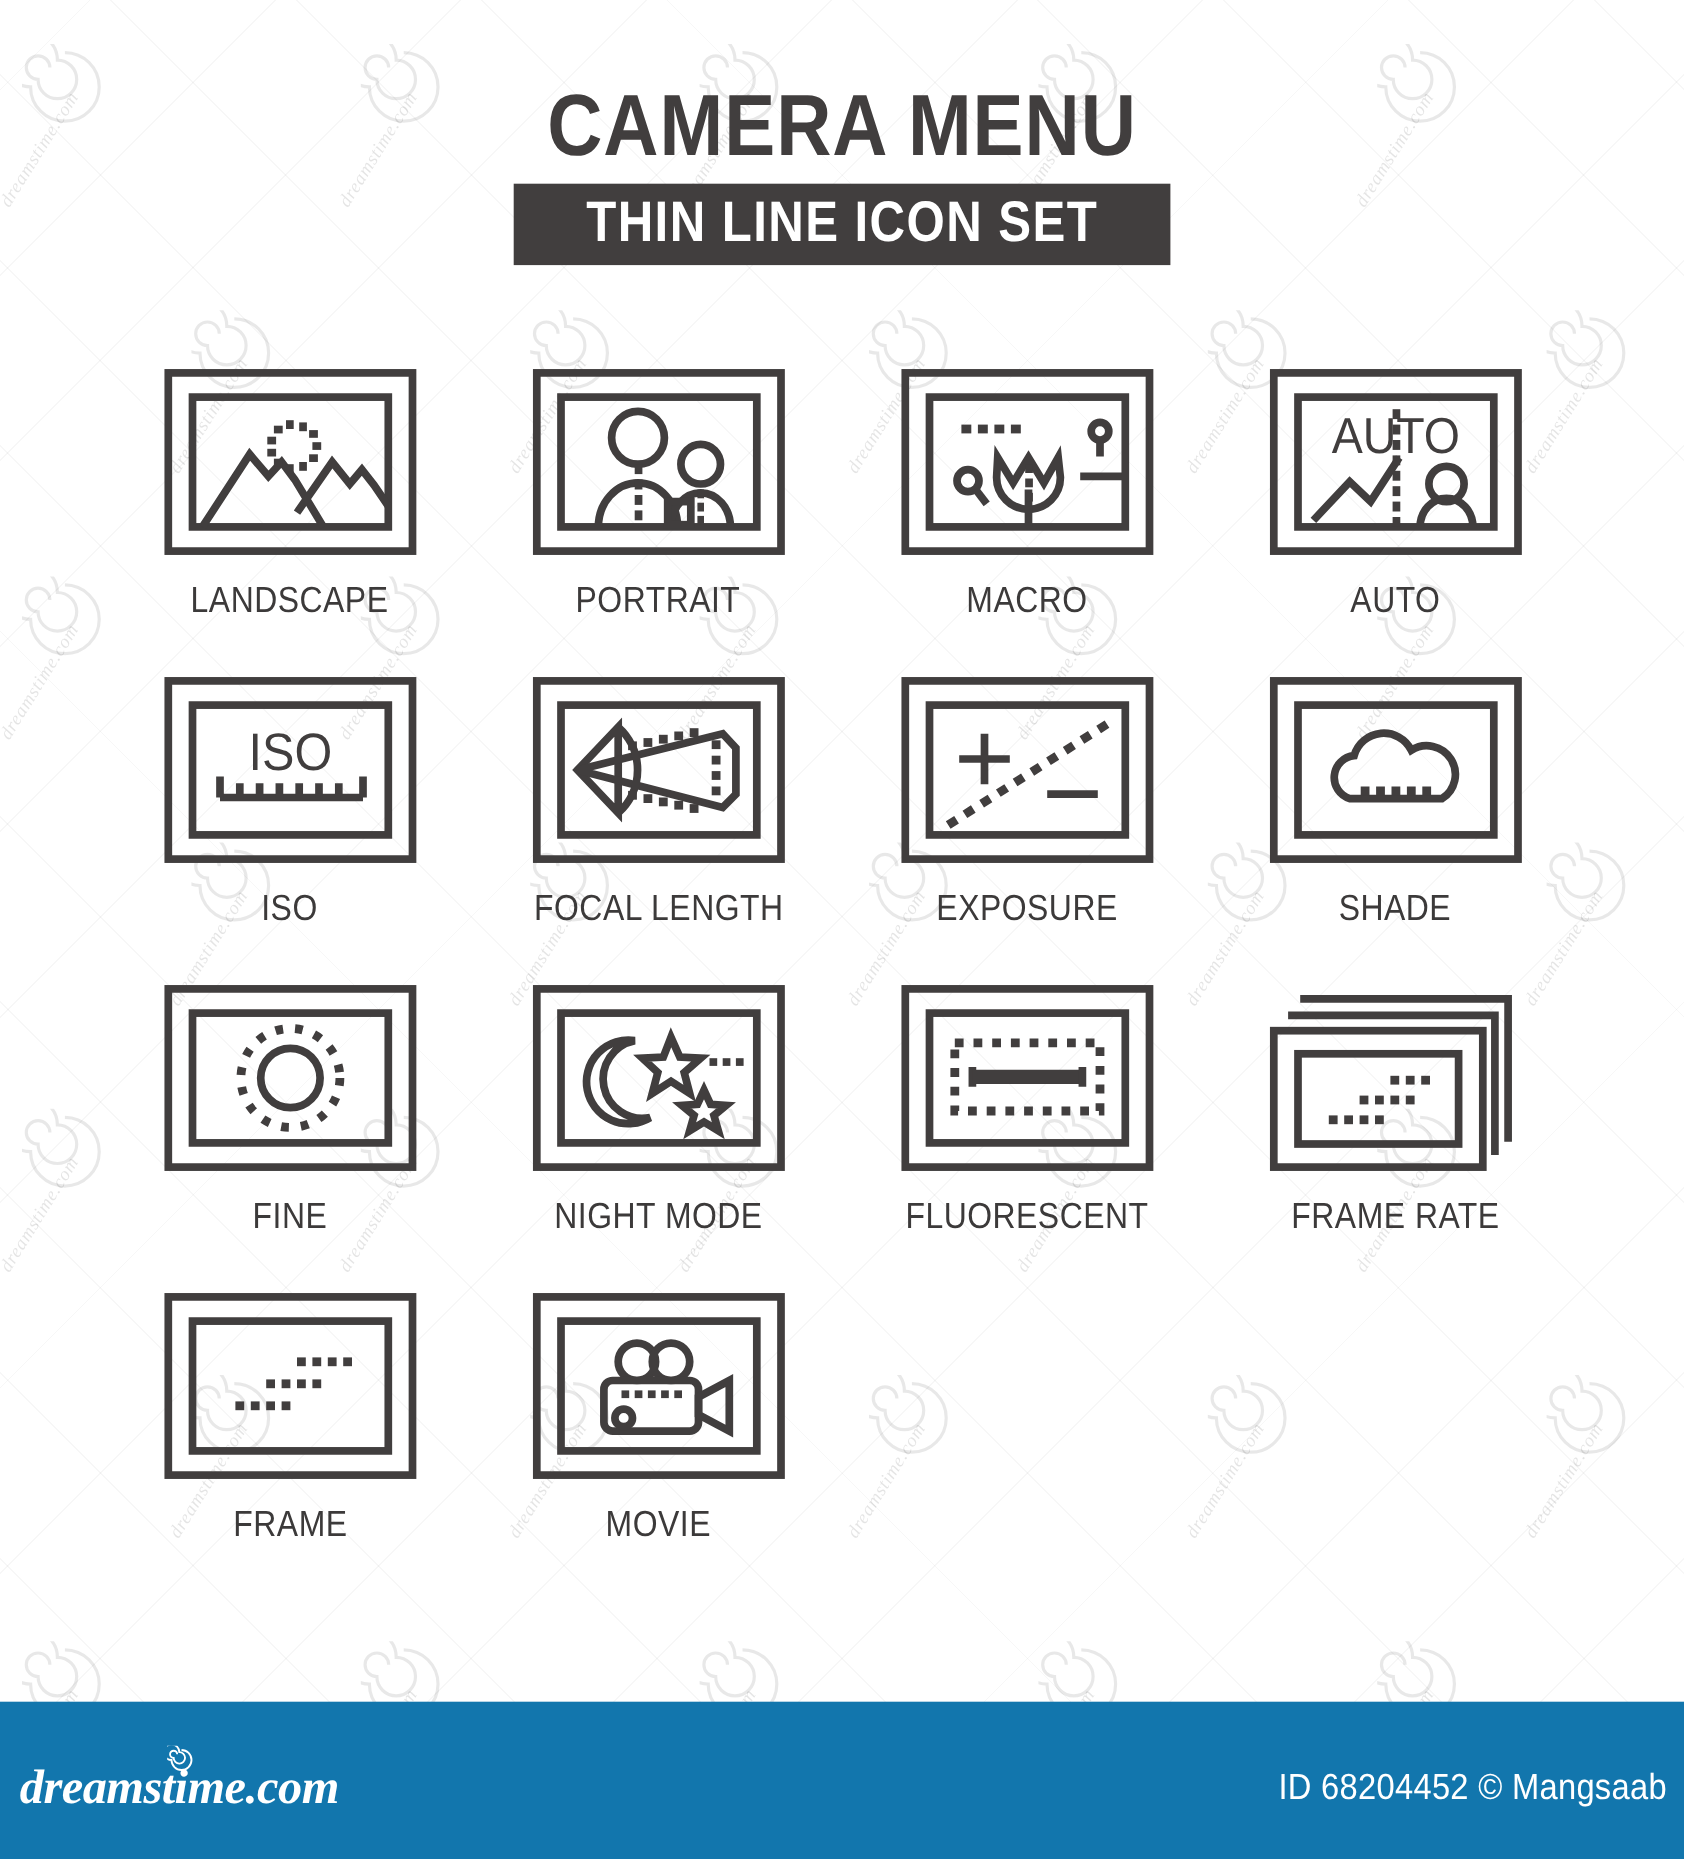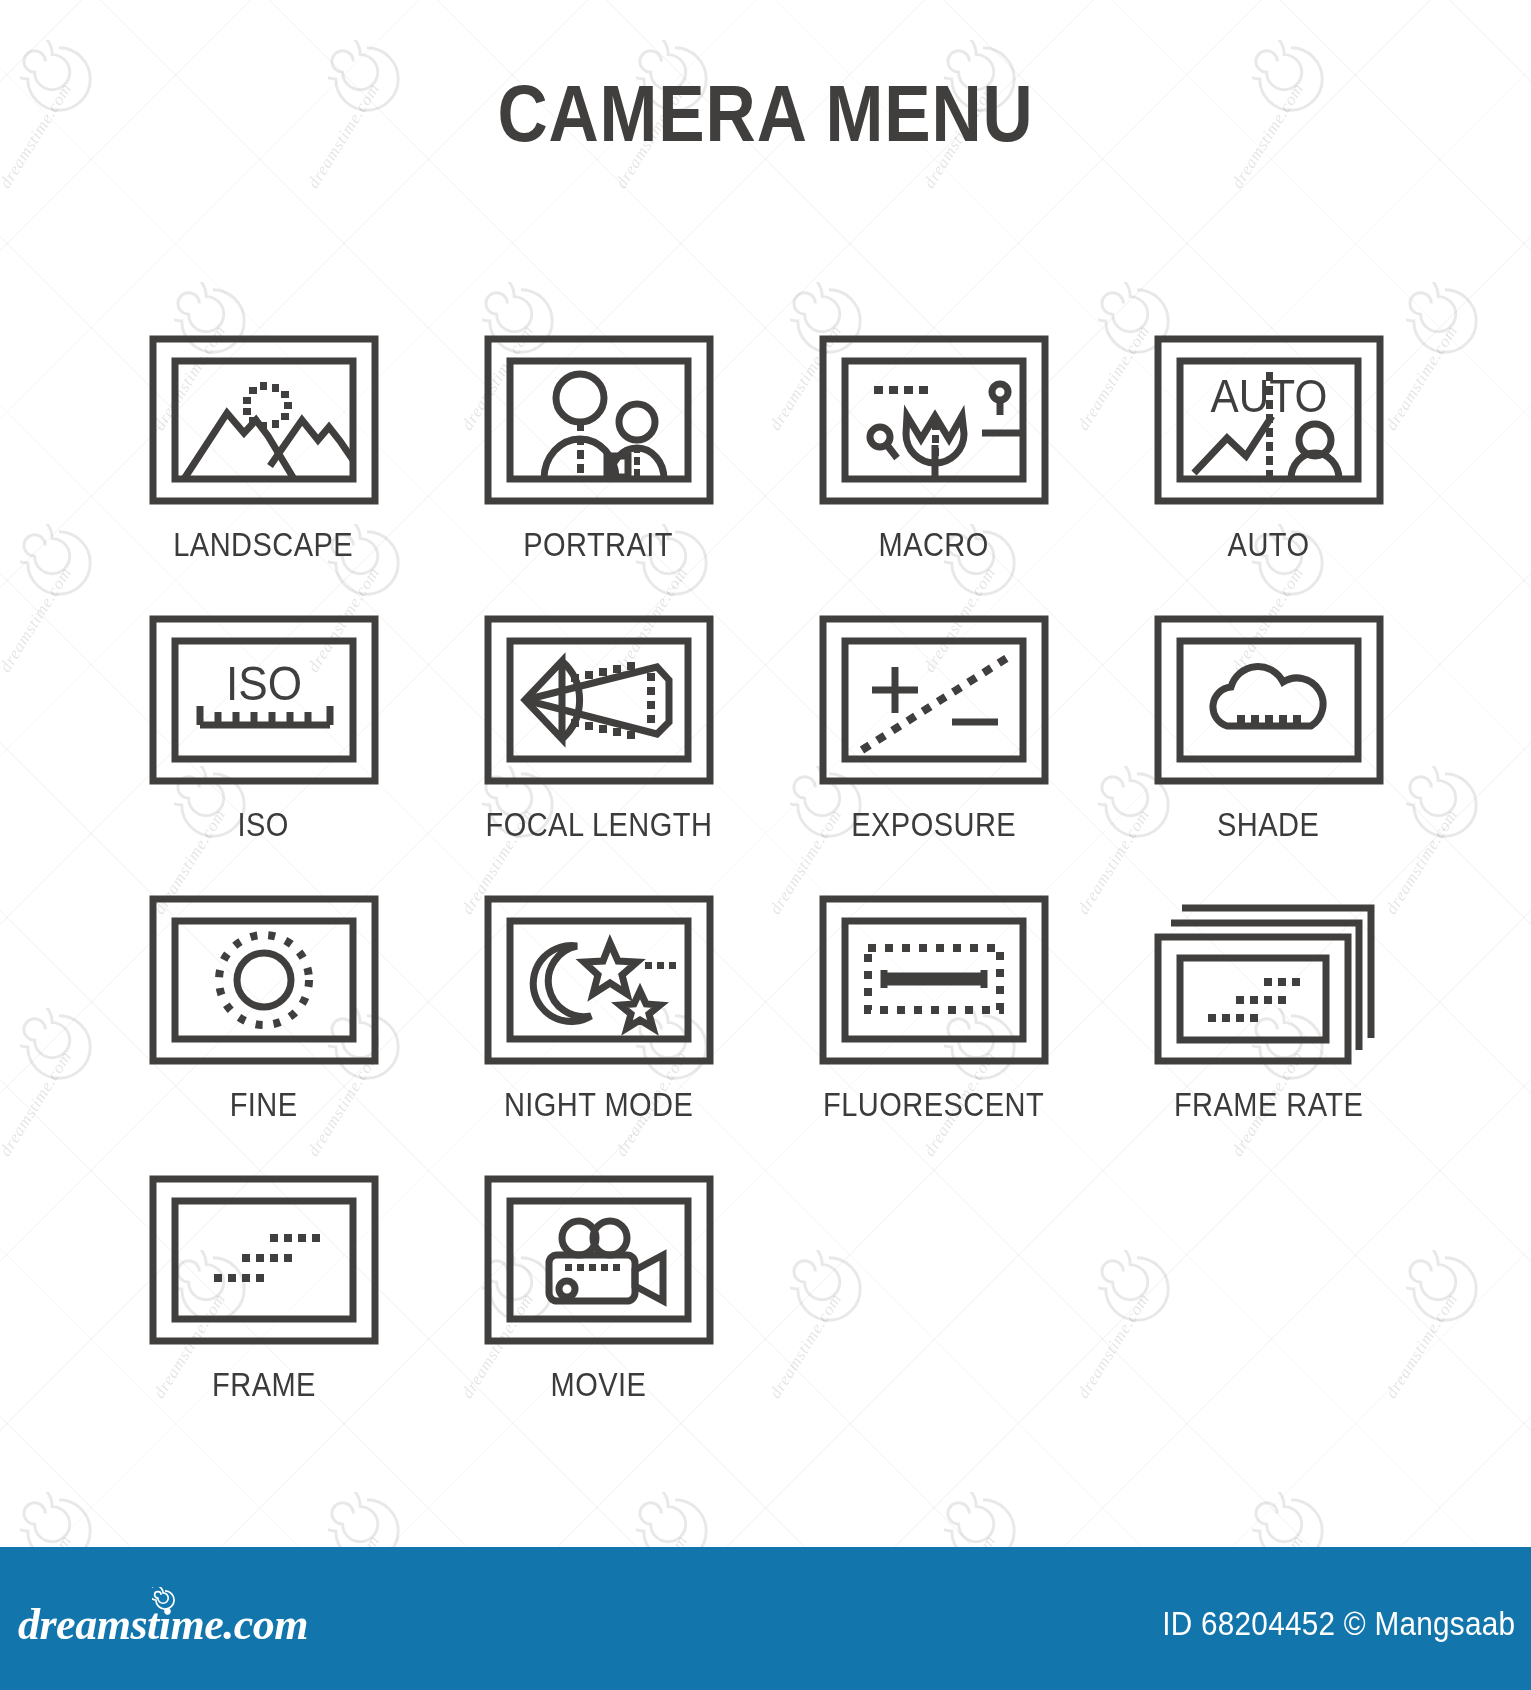--- a/index.html
+++ b/index.html
@@ -300,20 +300,23 @@
         </svg></div>
       <div class="wm-text" style="left: 900px; top: 1578px;">dreamstime.com</div>
       <div class="wm-spiral" style="left: 1252px; top: 1492px;"><svg viewBox="0 0 40 40">
           <path d="M20 4 a16 16 0 1 1 -16 16 a12.5 12.5 0 1 1 12.5 -12.5 a9 9 0 1 1 -9 9 a5.5 5.5 0 1 1 5.5 -5.5" fill="none" stroke="#000" stroke-width="1.5"></path>
         </svg></div>
       <div class="wm-text" style="left: 1208px; top: 1578px;">dreamstime.com</div>
     </div>
 
   <div id="header">
     <div id="title">CAMERA MENU</div>
+    <div id="subtitle-bar">
+      <span id="subtitle">THIN LINE ICON SET</span>
+    </div>
   </div>
 
   <div id="grid">
 
     <div class="cell">
       <svg class="icon-box" viewBox="0 0 240 180">
         <g fill="none" stroke="#413e3e" stroke-width="7">
           <rect x="9" y="9" width="222" height="162"></rect>
           <rect x="31" y="31" width="178" height="118"></rect>
         </g>

